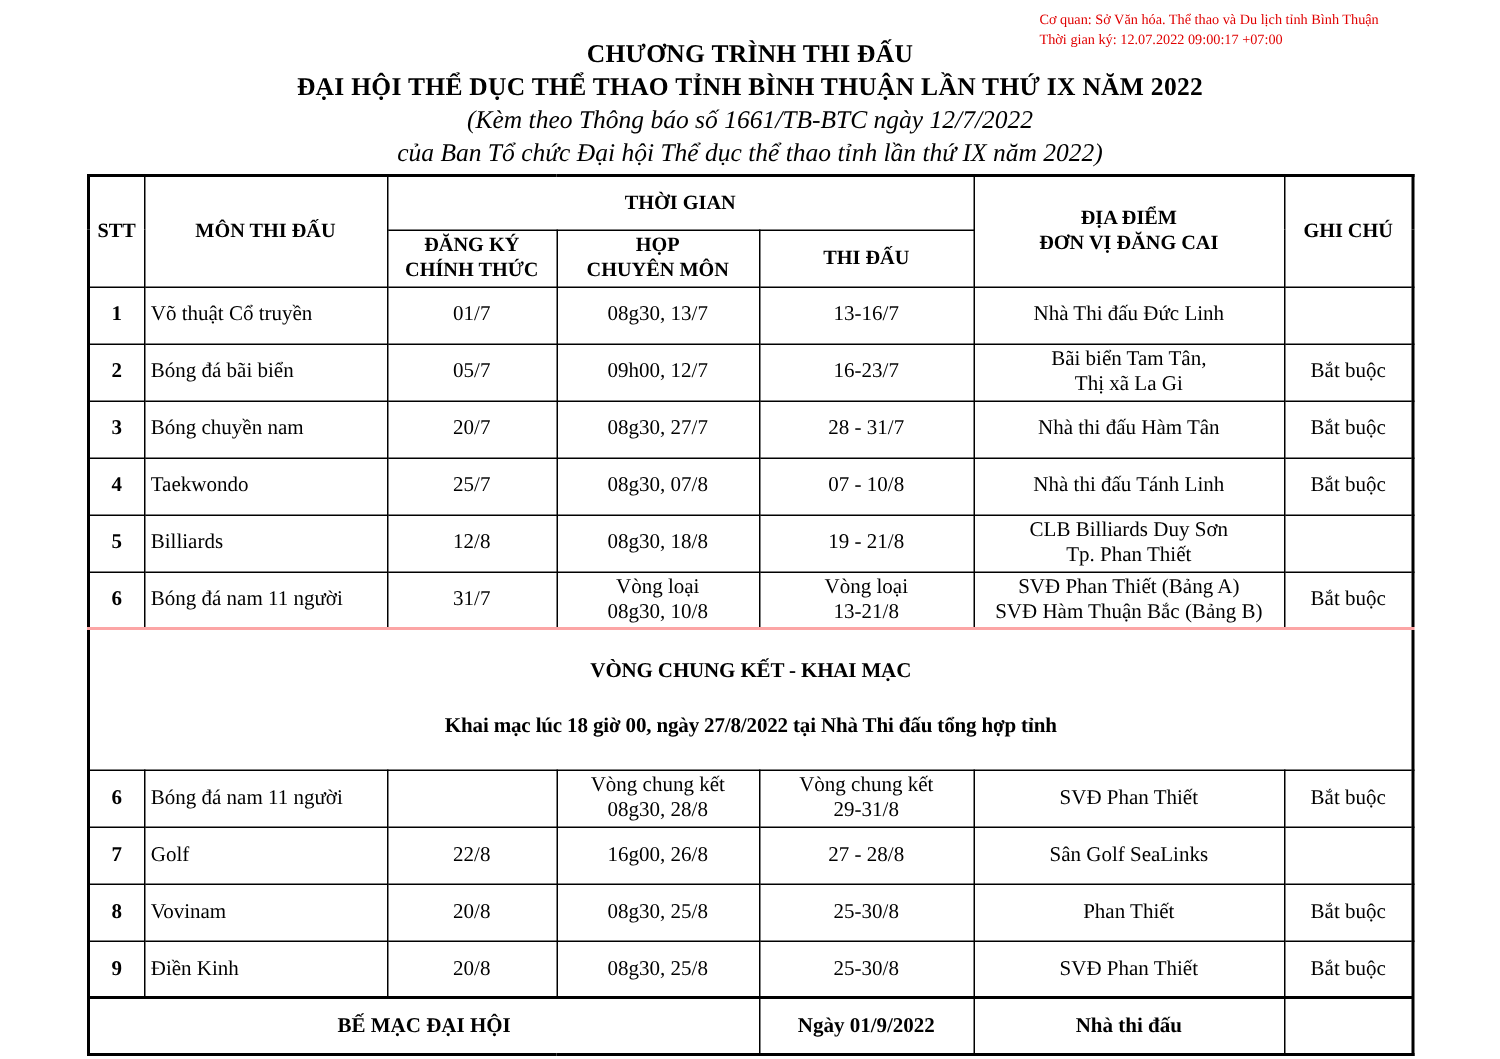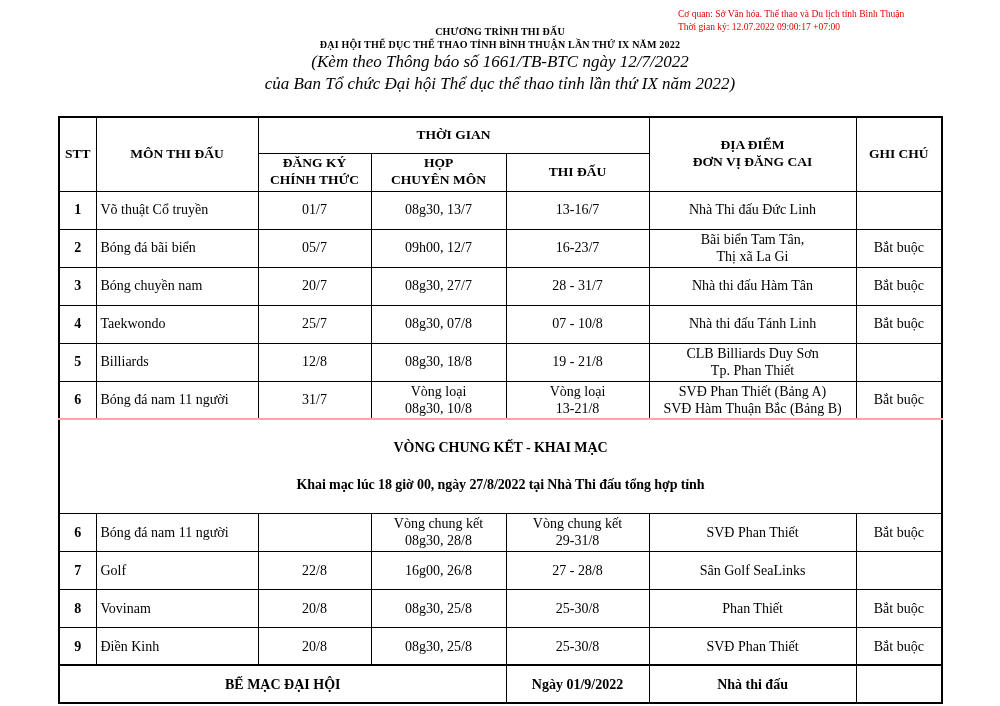--- a/index.html
+++ b/index.html
@@ -6,27 +6,27 @@
   .page {
     width: 1000px; height: 706px;
     position: relative;
     background: #ffffff;
     color: #000;
     font-family: "Liberation Serif", "DejaVu Serif", serif;
     overflow: hidden;
   }
   
   .signature {
-    position: absolute; top: 8px; left: 678px;
+    position: absolute; top: 8px; left: 693px;
     font-size: 9.5px; line-height: 1.32;
     white-space: nowrap;
   }
   
   .titles { text-align: center; padding-top: 25px; line-height: 1.3; }
-  .title-main { font-size: 10px; font-weight: bold; letter-spacing: 0.2px; font-family: Liberation Serif, serif; }
+  .title-main { font-size: 17px; font-weight: bold; letter-spacing: 0.2px; font-family: Liberation Serif, serif; }
   .title-sub  { font-size: 17px; font-style: italic; }
   
   table.schedule {
     position: absolute; left: 58px; top: 116px;
     width: 883px;
     border-collapse: collapse; table-layout: fixed;
     border: 2px solid #000;
   }
   .schedule th, .schedule td {
     border: 1px solid #000;

